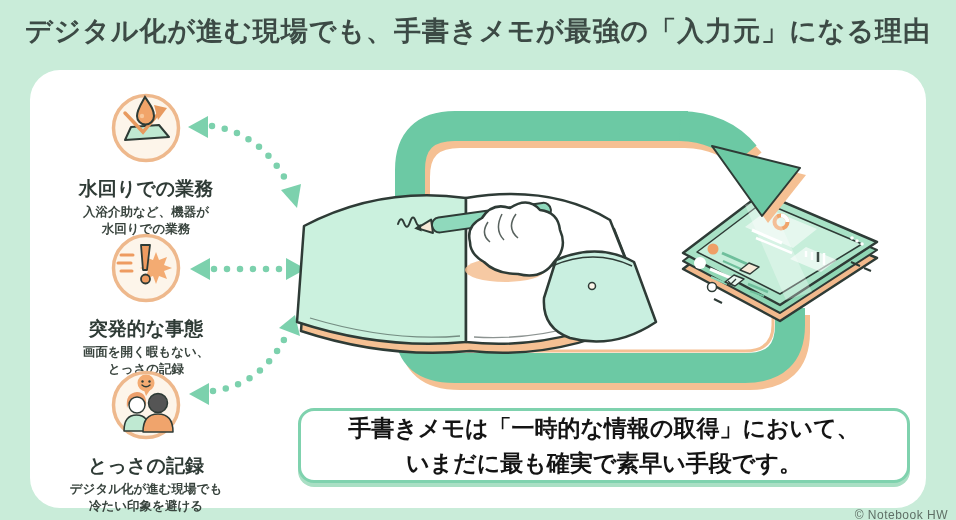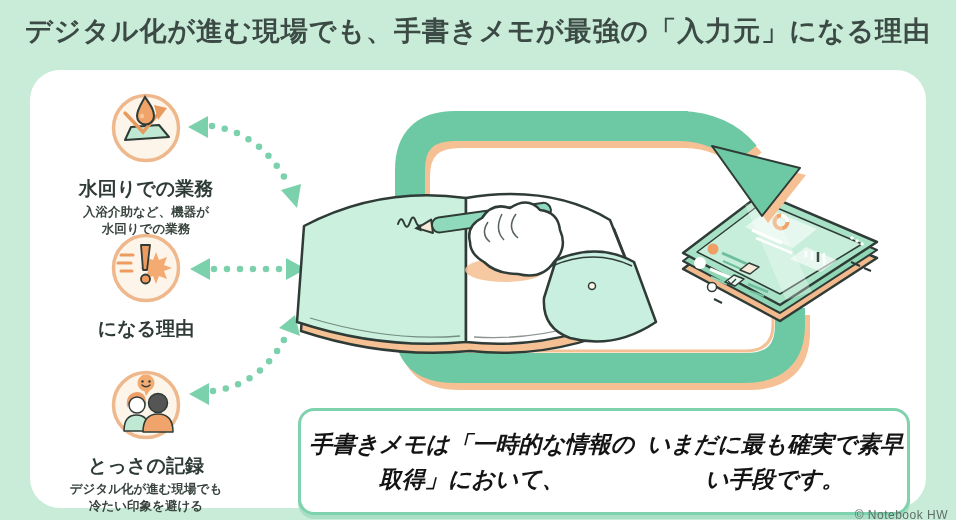--- a/index.html
+++ b/index.html
@@ -18,24 +18,24 @@
   }
   .illu{position:absolute;left:0;top:0;width:956px;height:520px;pointer-events:none;}
   .reason{position:absolute;left:26px;width:240px;text-align:center;}
   .reason .icon-wrap{width:90px;height:90px;margin:0 auto 6px auto;}
   .r-label{font-size:19px;font-weight:700;color:#2f3b36;line-height:1.1;margin-bottom:4px;}
   .r-sub{font-size:12.5px;font-weight:700;color:#39443e;line-height:1.38;}
   #reason-1{top:83px;}
   #reason-2{top:223px;}
   #reason-3{top:360px;}
   .conclusion{
-    position:absolute;left:298px;top:408px;width:612px;height:107px;box-sizing:border-box;
+    position:absolute;left:298px;top:408px;width:612px;height:75px;box-sizing:border-box;
     background:#ffffff;border:3px solid #7fd2ae;border-radius:16px;
     box-shadow:0 4px 0 #a9dfc4;
-    display:flex;justify-content:center;align-items:center;font-style:italic;
+    display:flex;flex-direction:column;justify-content:center;align-items:center;
   }
   .c-line{font-size:23px;font-weight:800;color:#141414;line-height:35px;text-align:center;}
   .watermark{
     position:absolute;top:508px;right:8px;font-size:12px;color:#5f6f66;letter-spacing:.5px;
   }
 </style>
 </head>
 <body>
 
 <h1 class="title">デジタル化が進む現場でも、手書きメモが最強の「入力元」になる理由</h1>
@@ -151,21 +151,22 @@
 <div class="reason" id="reason-2">
   <div class="icon-wrap">
     <svg viewBox="0 0 90 90" width="90" height="90">
       <circle cx="45" cy="45" r="32.5" fill="#fdf5ea" stroke="#eeb88c" stroke-width="3.5"></circle>
       <polygon points="55,29 58,37 66,34 63,42 71,45 63,48 66,56 58,53 55,61 52,53 44,56 47,48 39,45 47,42 44,34 52,37" fill="#f3ab72"></polygon>
       <path d="M40 22 L49 22 L46 47 L42 47 Z" fill="#ee9b60" stroke="#2e3b36" stroke-width="1.8" stroke-linejoin="round"></path>
       <circle cx="44.5" cy="56" r="4.5" fill="#ee9b60" stroke="#2e3b36" stroke-width="1.8"></circle>
       <path d="M20 32 H32 M17 40 H30 M20 48 H31" stroke="#ee9b60" stroke-width="3" stroke-linecap="round"></path>
     </svg>
   </div>
-  <div class="r-label">になる理由</div>
+  <div class="r-label">突発的な事態</div>
+  <div class="r-sub"><span>画面を開く暇もない、</span><br><span>とっさの記録</span></div>
 </div>
 
 <div class="reason" id="reason-3">
   <div class="icon-wrap">
     <svg viewBox="0 0 90 90" width="90" height="90">
       <circle cx="45" cy="45" r="32.5" fill="#fdf5ea" stroke="#eeb88c" stroke-width="3.5"></circle>
       <path d="M26 48 Q24 33 36 32 Q46 32 45 46 Q40 39 34 40 Q28 41 26 48 Z" fill="#eda06c"></path>
       <circle cx="36" cy="45" r="8" fill="#ffffff" stroke="#2e3b36" stroke-width="1.5"></circle>
       <path d="M23 71 Q23 55 35.5 55 Q48 55 48 71 Z" fill="#bfe9d2" stroke="#2e3b36" stroke-width="1.5" stroke-linejoin="round"></path>
       <circle cx="57" cy="43" r="9.5" fill="#555555" stroke="#2e3b36" stroke-width="1.5"></circle>

